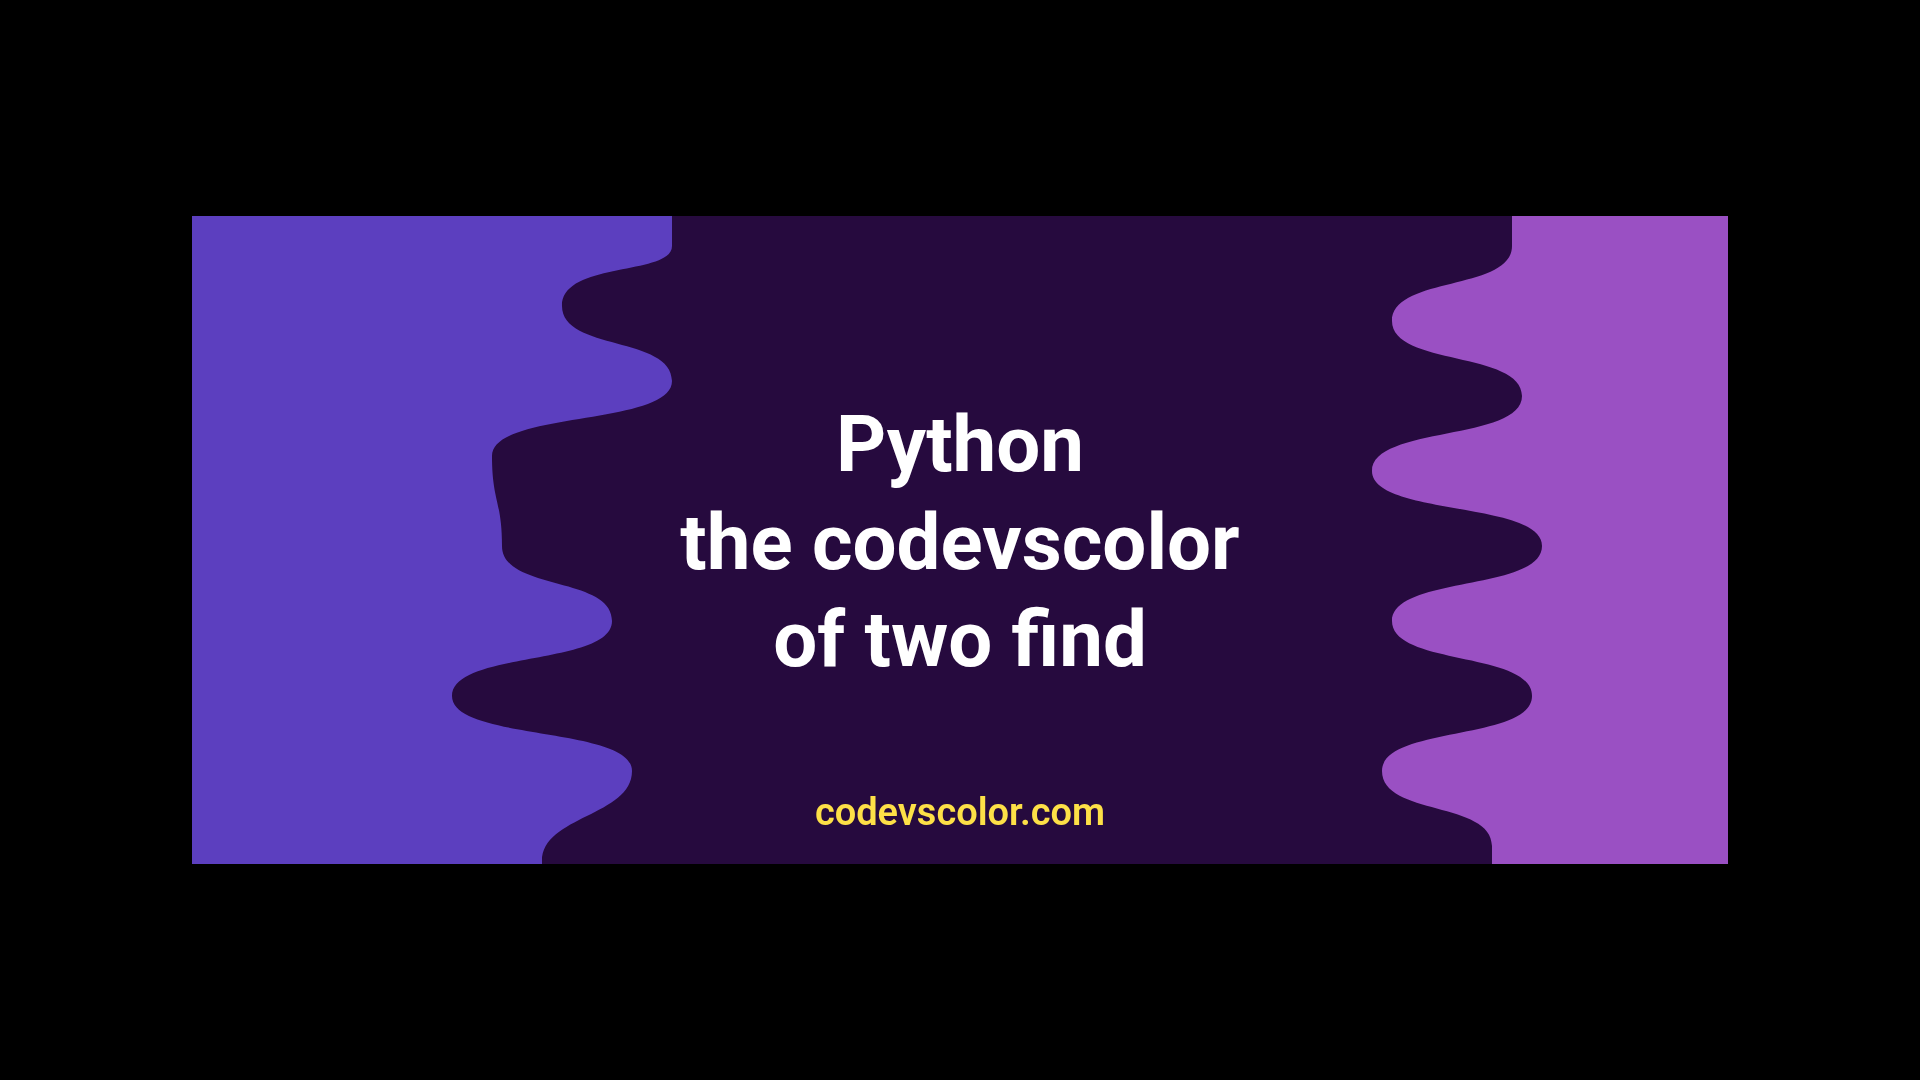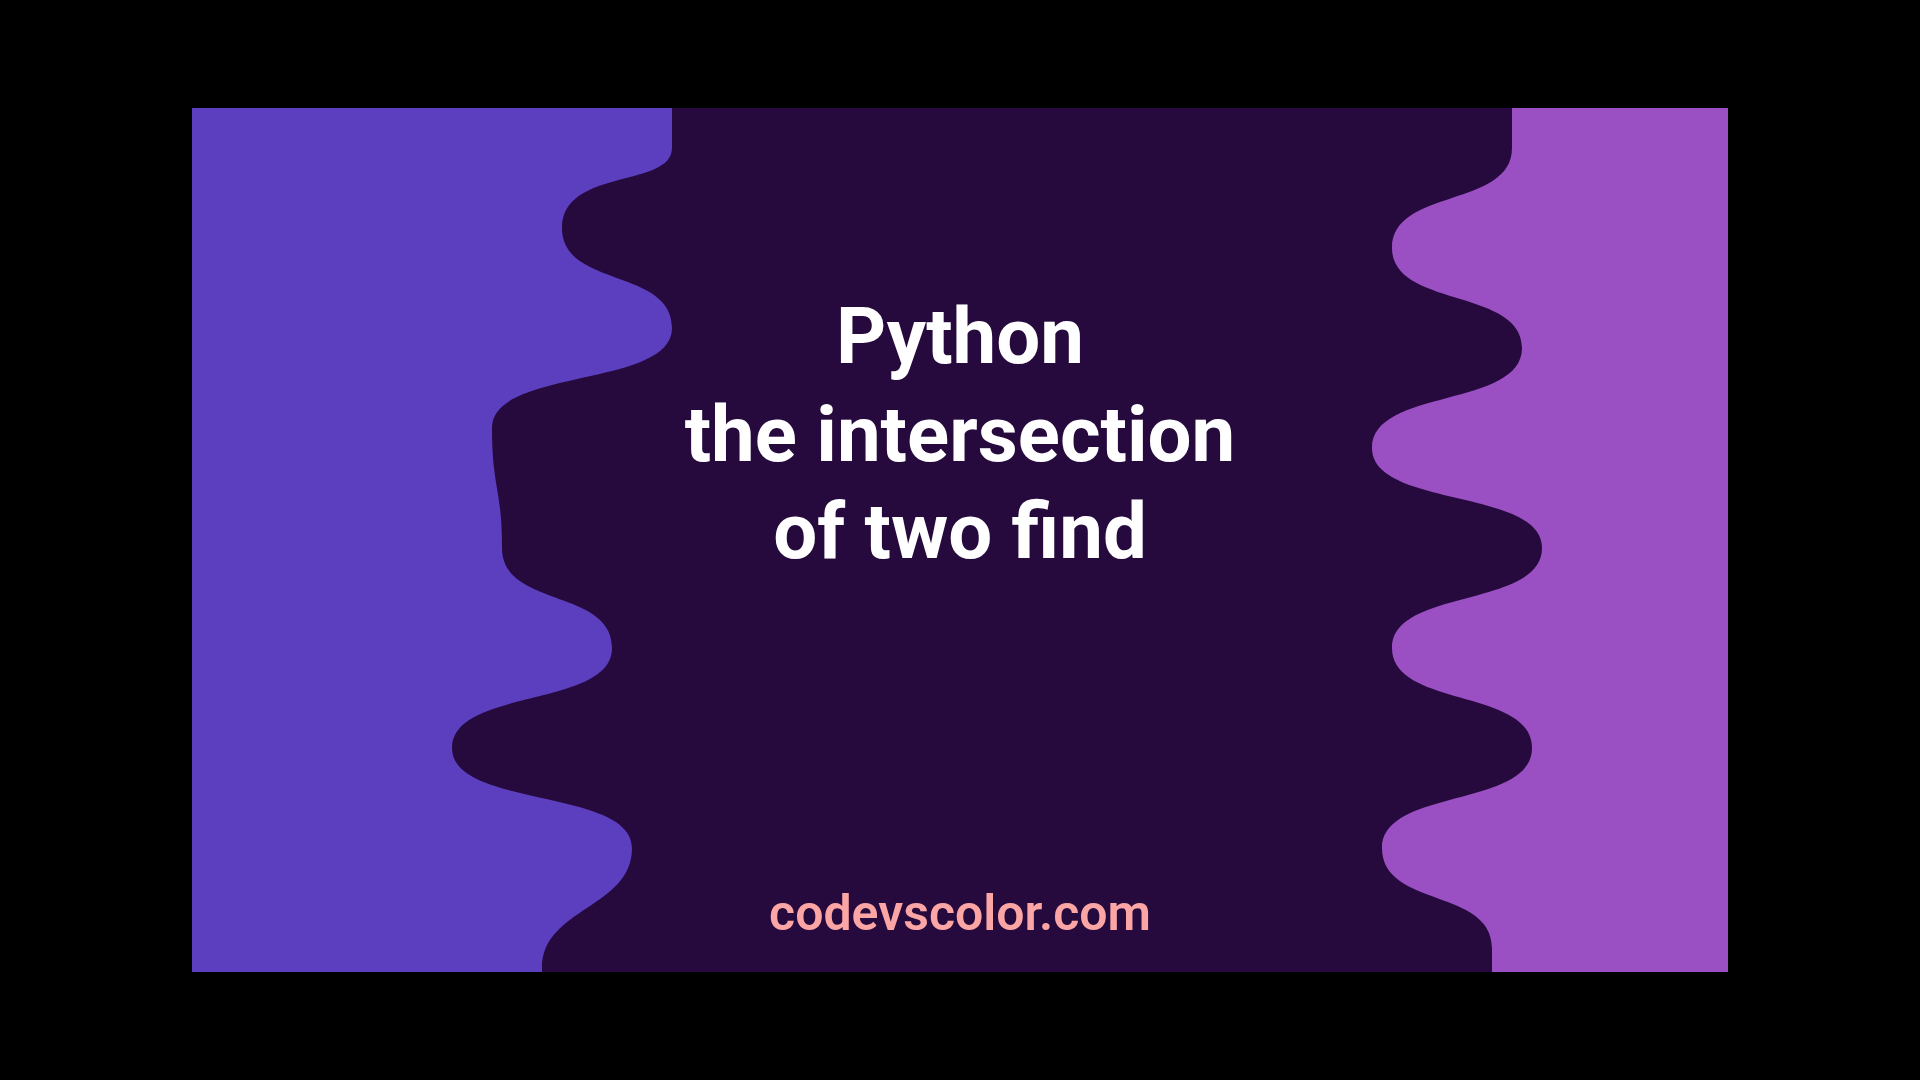--- a/index.html
+++ b/index.html
@@ -11,21 +11,21 @@
       width: 1920px;
       height: 1080px;
       background: #000;
       display: flex;
       align-items: center;
       justify-content: center;
       overflow: hidden;
     }
     .canvas {
       width: 1536px;
-      height: 864px;
+      height: 648px;
       position: relative;
       overflow: hidden;
     }
     .bg-left {
       position: absolute;
       left: 0;
       top: 0;
       width: 50%;
       height: 100%;
       background: #5c3fbf;
@@ -56,24 +56,24 @@
       font-size: 78px;
       line-height: 1.25;
       text-align: center;
       white-space: nowrap;
     }
     .watermark {
       position: absolute;
       bottom: 30px;
       left: 50%;
       transform: translateX(-50%);
-      color: #fca5a5;
+      color: #fde047;
       font-family: -apple-system, BlinkMacSystemFont, "Segoe UI", Roboto, sans-serif;
       font-weight: 600;
-      font-size: 50px;
+      font-size: 38px;
     }
   </style>
 </head>
 <body>
 
 <div class="canvas">
   <div class="bg-left"></div>
   <div class="bg-right"></div>
 
   <svg class="blob-container" viewBox="0 0 1536 864" preserveAspectRatio="none">
@@ -99,18 +99,18 @@
       C 1180 280 1330 300 1330 240
       C 1330 180 1200 200 1200 140
       C 1200 80 1320 100 1320 40
       C 1320 10 1320 -20 1320 -20
       Z
     "></path>
   </svg>
 
   <div class="title">
     <div>Python</div>
-    <div>the intersection</div>
+    <div>the codevscolor</div>
     <div>of two find</div>
   </div>
 
   <div class="watermark">codevscolor.com</div>
 </div>
 
 </body></html>

